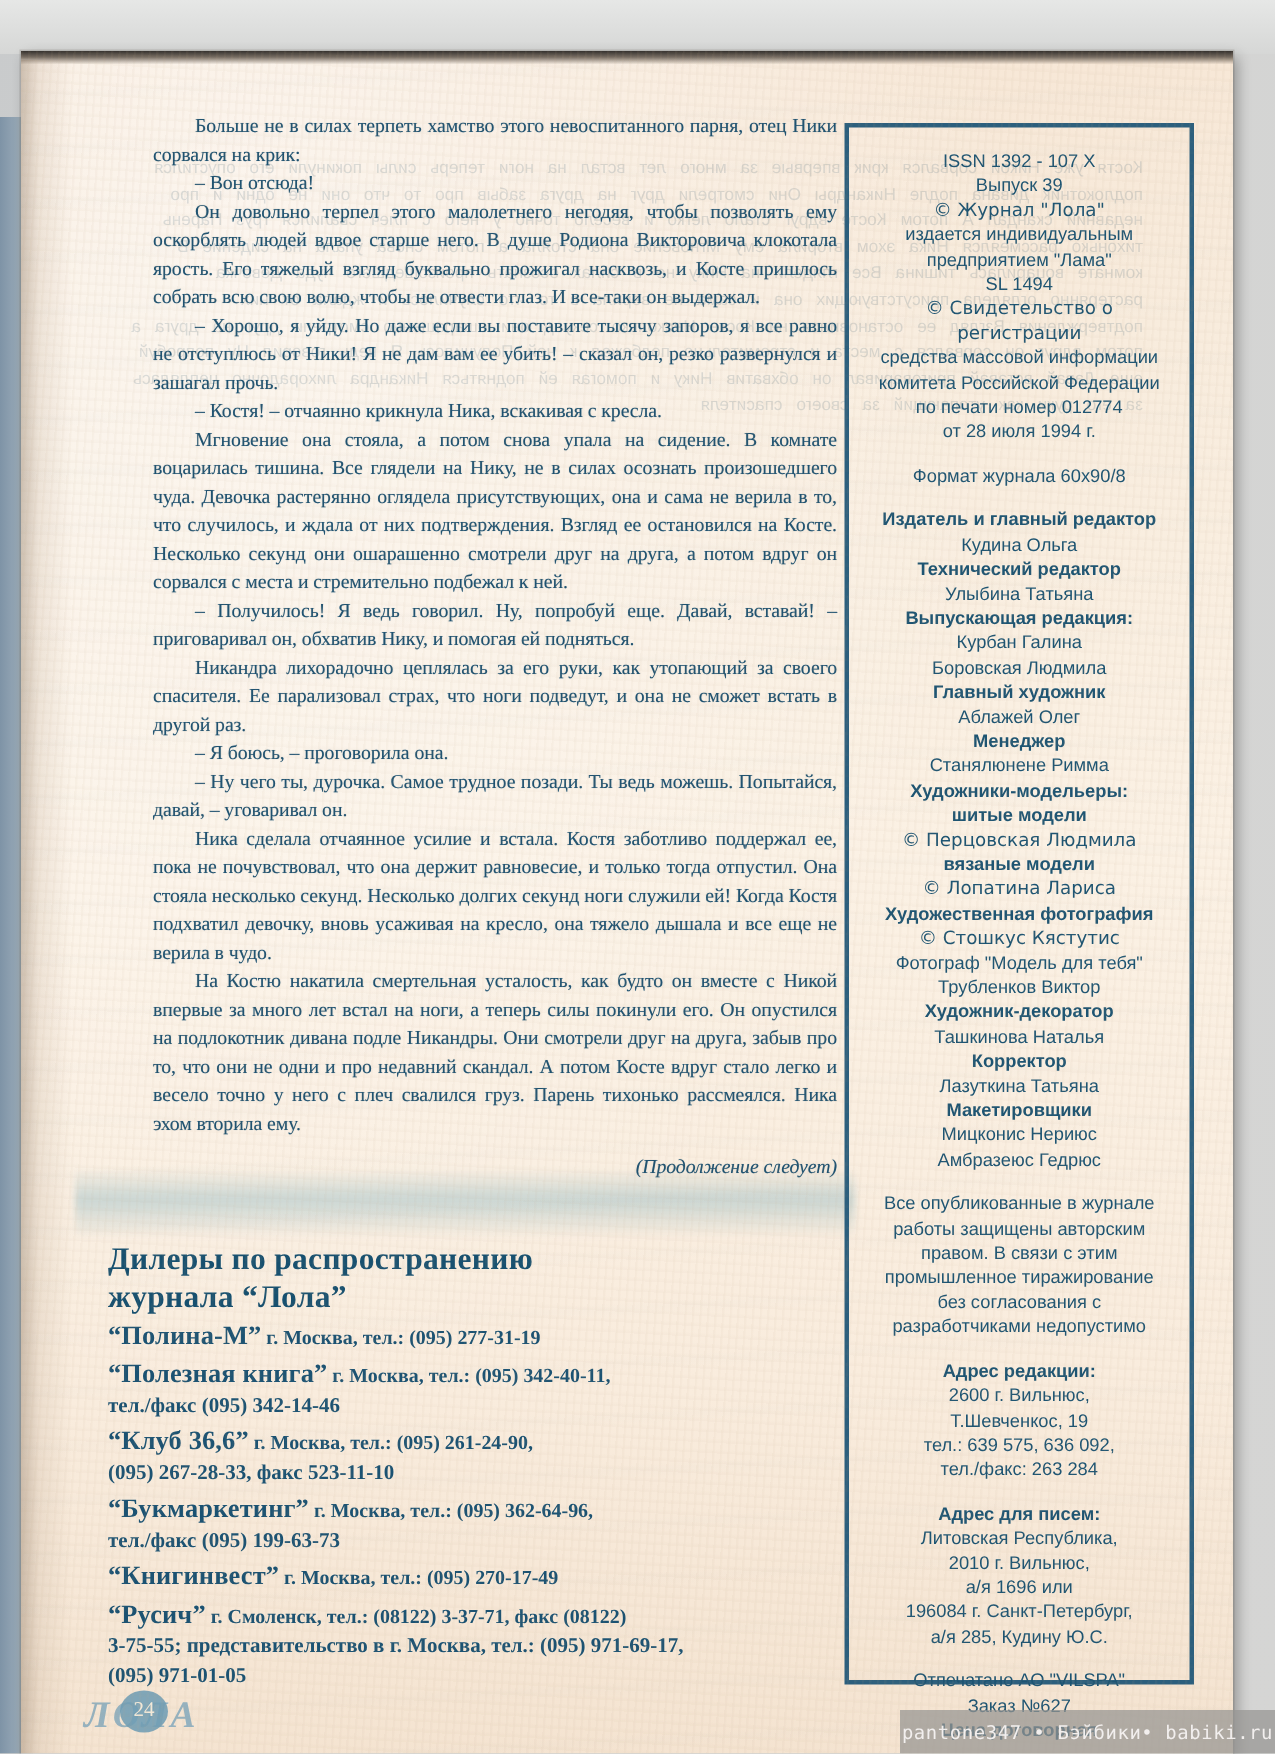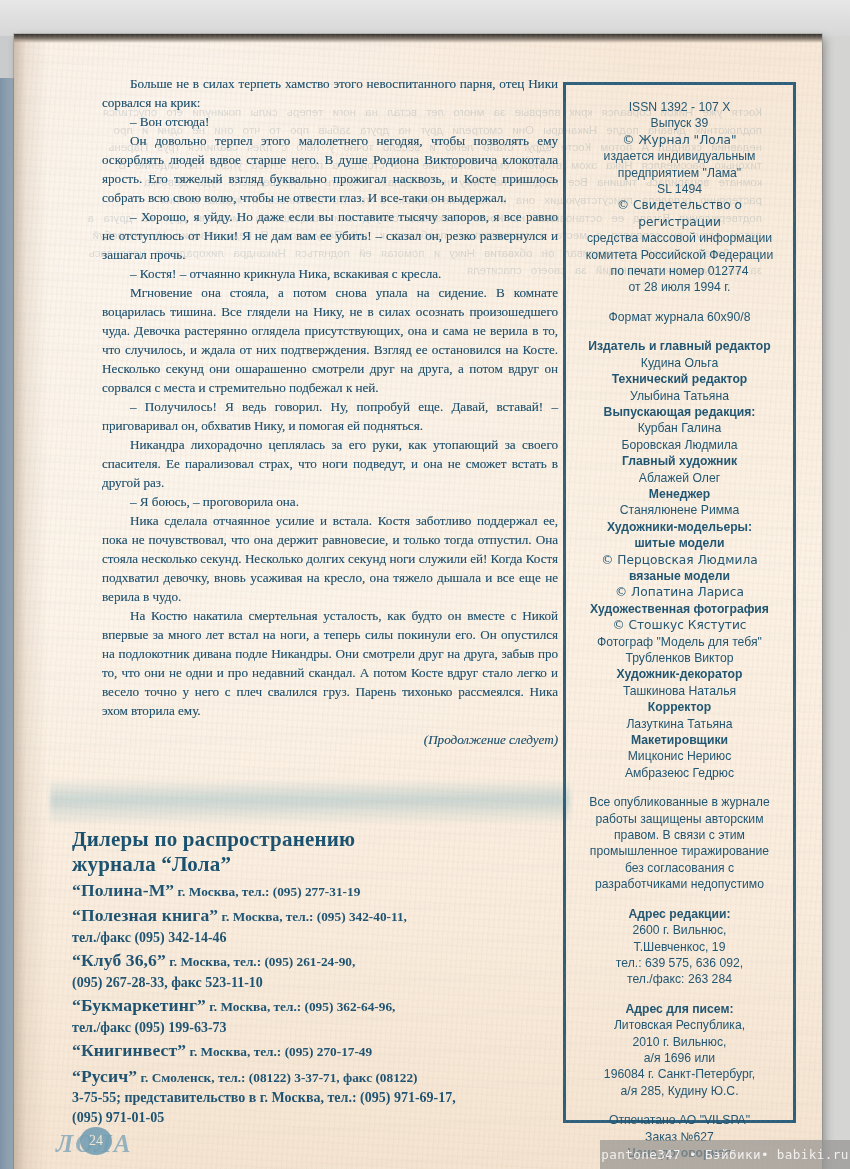--- a/index.html
+++ b/index.html
@@ -236,20 +236,21 @@
   <div id="story-column">
     <p>Больше не в силах терпеть хамство этого невоспитанного парня, отец Ники сорвался на крик:</p>
     <p class="dlg">– Вон отсюда!</p>
     <p>Он довольно терпел этого малолетнего негодяя, чтобы позволять ему  оскорблять людей вдвое старше него. В душе Родиона Викторовича клокотала ярость. Его тяжелый взгляд буквально прожигал насквозь, и Косте пришлось собрать всю свою волю, чтобы не отвести глаз. И все-таки он выдержал.</p>
     <p class="dlg">– Хорошо, я уйду. Но даже если вы поставите тысячу запоров, я все равно не отступлюсь от Ники! Я не дам вам ее убить! – сказал он, резко развернулся и зашагал прочь.</p>
     <p class="dlg">– Костя! – отчаянно крикнула Ника, вскакивая с кресла.</p>
     <p>Мгновение она стояла, а потом снова упала на сидение. В комнате воцарилась тишина. Все глядели на Нику, не в силах осознать произошедшего чуда. Девочка растерянно оглядела присутствующих, она и сама не верила в то, что случилось, и ждала  от них подтверждения. Взгляд ее остановился на Косте. Несколько секунд они ошарашенно смотрели друг на друга, а потом вдруг он сорвался с места и стремительно подбежал к ней.</p>
     <p class="dlg">– Получилось! Я ведь говорил. Ну, попробуй еще. Давай, вставай! – приговаривал он, обхватив Нику, и помогая ей подняться.</p>
     <p>Никандра лихорадочно цеплялась за его руки, как утопающий за своего спасителя. Ее парализовал страх, что ноги подведут, и она не сможет встать в другой раз.</p>
     <p class="dlg">– Я боюсь, – проговорила она.</p>
+    <p class="dlg">– Ну чего ты, дурочка. Самое трудное позади. Ты ведь можешь. Попытайся, давай, – уговаривал он.</p>
     <p>Ника сделала отчаянное усилие и встала. Костя заботливо поддержал ее, пока не почувствовал, что она держит равновесие, и только тогда отпустил. Она стояла несколько секунд. Несколько долгих секунд ноги служили ей! Когда Костя подхватил девочку, вновь усаживая на кресло, она тяжело дышала и все еще не верила в чудо.</p>
     <p>На Костю накатила смертельная усталость, как будто он вместе с Никой  впервые за много лет встал на ноги, а теперь силы покинули его. Он опустился на подлокотник дивана подле Никандры. Они смотрели друг на друга, забыв про то, что они не одни и про недавний скандал. А потом Косте вдруг стало легко и весело точно у него с плеч свалился груз. Парень тихонько рассмеялся. Ника эхом вторила ему.</p>
     <p class="continuation">(Продолжение следует)</p>
   </div>
 
   <div id="dealers">
     <h2>Дилеры по распространению</h2>
     <h2>журнала “Лола”</h2>
 
     <div class="dealer-line">

